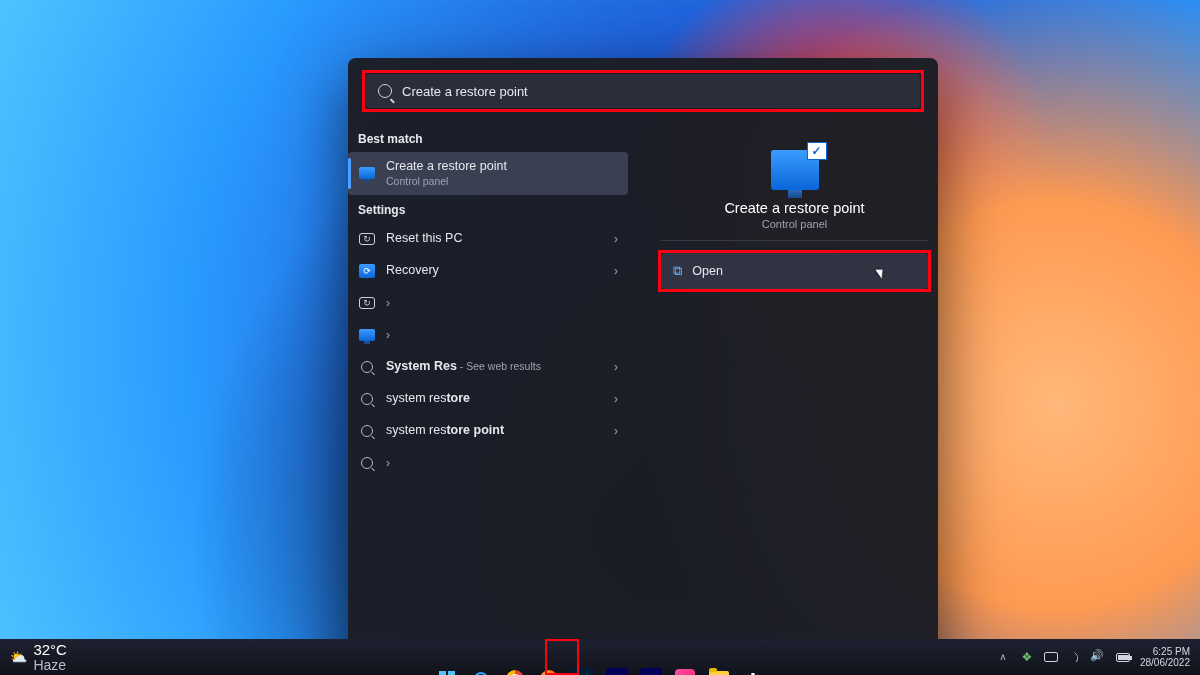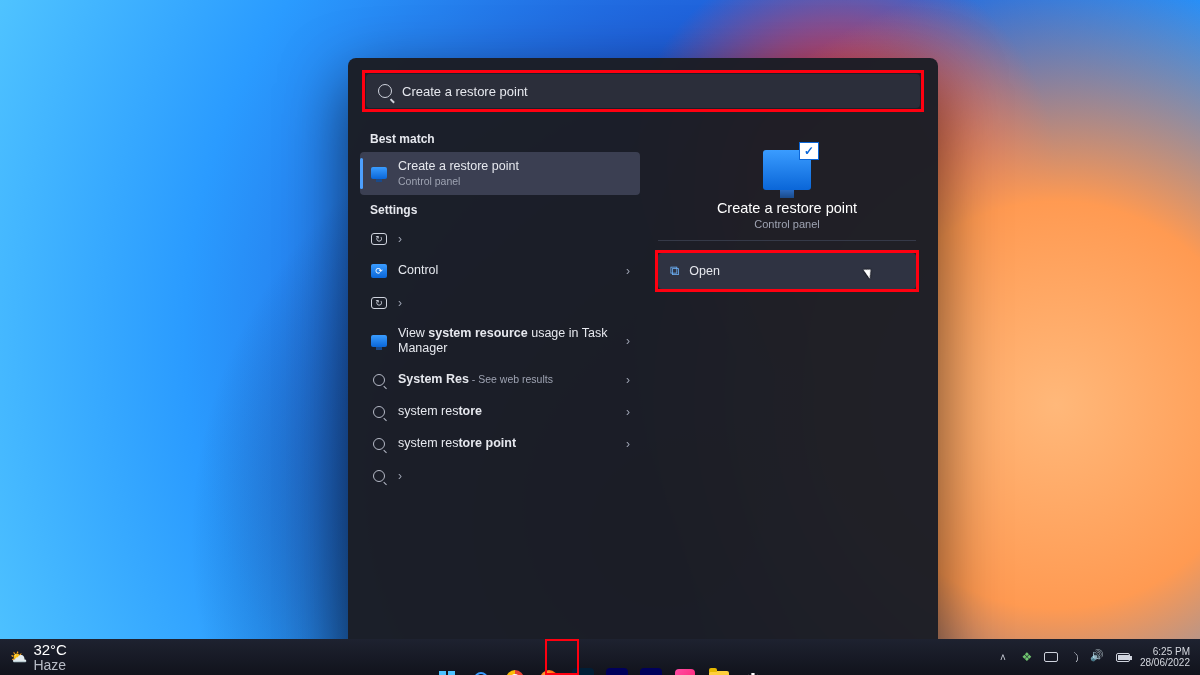--- a/index.html
+++ b/index.html
@@ -142,22 +142,22 @@
   .tabs-right { margin-left:auto; display:flex; align-items:center; gap:8px;}
   .avatar-badge {
     width:22px;height:22px;border-radius:50%;
     background:#4a4e5c; color:#fff; font-size:11px;
     display:flex;align-items:center;justify-content:center;
   }
   .dots { font-size:14px; color:#b0b4c0; letter-spacing:1px; cursor:pointer;}
 
   .panel-body {
     display: flex;
-    padding: 6px 12px 12px;
-    gap: 8px;
+    padding: 6px 0 12px;
+    gap: 23px;
     height: calc(100% - 110px);
   }
 
   .left-col { width: 280px; overflow-y:auto; }
   .right-col { flex: 1; }
 
   .section-head {
     font-size: 12px; font-weight: 600; color: #e6e8ee;
     padding: 8px 10px 6px;
   }
@@ -284,46 +284,46 @@
             <span class="result-sub">Control panel</span>
           </span>
         </div>
 
         <div class="section-head">Settings</div>
 
         <div class="result-row">
           <span class="result-icon">
               <span class="ico-reset"></span>
             </span>
+          <span class="result-text">
+              <span>Reset this PC</span>
+            </span>
           <span class="chev">›</span>
         </div>
 
         <div class="result-row">
           <span class="result-icon">
               <span class="ico-recovery"></span>
             </span>
           <span class="result-text">
-              <span>Control</span>
+              <span>Recovery</span>
             </span>
           <span class="chev">›</span>
         </div>
 
         <div class="result-row">
           <span class="result-icon">
               <span class="ico-reset"></span>
             </span>
           <span class="chev">›</span>
         </div>
 
         <div class="result-row">
           <span class="result-icon">
               <span class="ico-monitor"></span>
-            </span>
-          <span class="result-text">
-              <span class="result-html">View <b>system resource</b> usage in Task Manager</span>
             </span>
           <span class="chev">›</span>
         </div>
 
 
         <div class="result-row">
           <span class="result-icon">
               <span class="mini-mag"></span>
             </span>
           <span class="result-text">

